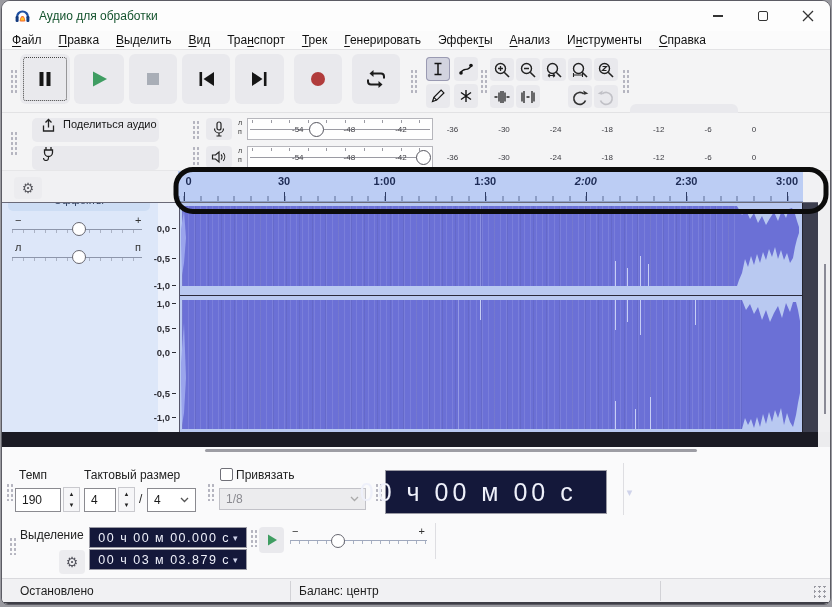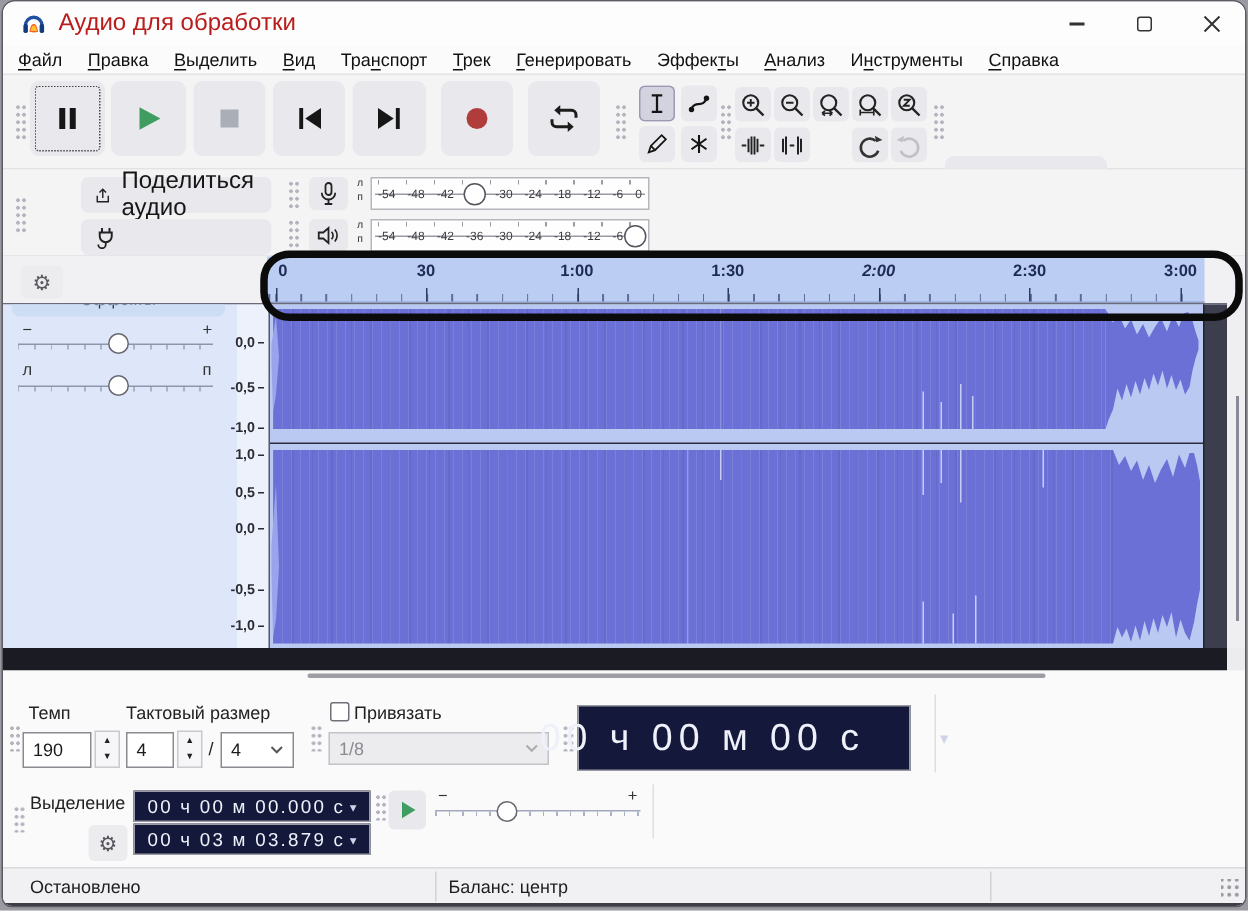--- a/index.html
+++ b/index.html
@@ -5,21 +5,21 @@
   html,body{margin:0;padding:0;background:#9a9aa0;}
   *{box-sizing:border-box;}
   .window{position:relative;width:830px;height:605px;margin:0 auto;
     border:1px solid #5c5c64;border-radius:9px 9px 7px 7px;overflow:hidden;
     background:#f4f4f5;font-family:"Liberation Sans",sans-serif;color:#1b1b1b;}
   .abs{position:absolute;}
 
   
   .titlebar{position:absolute;left:0;top:0;width:100%;height:30px;background:#fdfdfd;display:flex;align-items:center;}
   .app-icon{width:17px;height:17px;margin:0 8px 0 12px;position:relative;}
-  .title-text{font-size:16px;color:#b91c1c;}
+  .title-text{font-size:12px;color:#14532d;}
   .win-btns{margin-left:auto;display:flex;height:30px;}
   .win-btn{width:45px;height:30px;display:flex;align-items:center;justify-content:center;}
   .min-glyph{width:10px;height:1.5px;background:#333;}
   .max-glyph{width:10px;height:10px;border:1.3px solid #333;border-radius:2px;}
 
   
   .menubar{position:absolute;left:0;top:30px;width:100%;height:19px;background:#fbfbfb;
     border-bottom:1px solid #e3e3e5;display:flex;align-items:center;padding-left:10px;font-size:12px;}
   .menu-item{margin-right:17px;white-space:nowrap;color:#111;}
   .menu-item u{text-underline-offset:2px;}
@@ -30,28 +30,28 @@
   .grip{background-image:radial-gradient(circle,#b4b4bf 1.1px,transparent 1.4px);background-size:4px 5px;width:8px;}
   .tb-btn{position:absolute;background:#e9e9ed;border-radius:6px;display:flex;align-items:center;justify-content:center;}
   .tb-btn.small{border-radius:4px;}
   .tb-btn.selected{background:#d2d3df;box-shadow:inset 0 0 0 1px #9a9ab2;}
 
   .audio-setup{position:absolute;left:628px;top:53px;width:108px;height:50px;background:#e9e9ed;border-radius:6px;
     display:flex;flex-direction:column;align-items:center;justify-content:center;gap:2px;}
   .audio-setup .lbl{font-size:12px;color:#1d1d1d;}
   .setup-caret{font-size:10px;color:#1d1d1d;margin-left:3px;}
 
-  .share-btn{position:absolute;left:52px;width:127px;height:24px;background:#e9e9ed;border-radius:5px;
-    display:flex;align-items:center;gap:7px;padding-left:9px;font-size:16px;color:#161616;}
+  .share-btn{position:absolute;left:30px;width:127px;height:24px;background:#e9e9ed;border-radius:5px;
+    display:flex;gap:7px;padding-left:9px;font-size:11px;color:#161616;}
 
   .chan-lbls{position:absolute;width:10px;font-size:7px;line-height:9px;color:#333;text-align:center;}
   .meter{position:absolute;width:186px;height:22px;background:#fefefe;border:1px solid #b6b6bc;}
   .meter .centerline{position:absolute;left:2px;right:2px;top:50%;height:1px;background:#9a9aa2;}
   .meter-numbers{position:absolute;inset:0;display:flex;justify-content:space-between;align-items:center;padding:0 4px;}
-  .meter-numbers span{font-size:8px;color:#3c3c42;position:relative;z-index:2;}
+  .meter-numbers span{font-size:8px;color:#3c3c42;position:relative;z-index:2;margin-left:40px;}
   .meter-ticks{position:absolute;left:4px;right:4px;top:1px;height:3px;
     background-image:repeating-linear-gradient(90deg,#9a9aa2 0 1px,transparent 1px 18.6px);}
   .knob{position:absolute;width:15px;height:15px;border-radius:50%;background:#fff;border:1.6px solid #55555e;z-index:3;}
 
   
   .shortcut-note{position:absolute;left:455px;top:119px;width:240px;text-align:center;
     font-family:"DejaVu Sans Mono",monospace;font-size:29px;font-weight:600;letter-spacing:2px;color:#0a0a0a;z-index:40;}
   .annotation-svg{position:absolute;left:0;top:0;width:830px;height:605px;z-index:50;pointer-events:none;}
 
   

